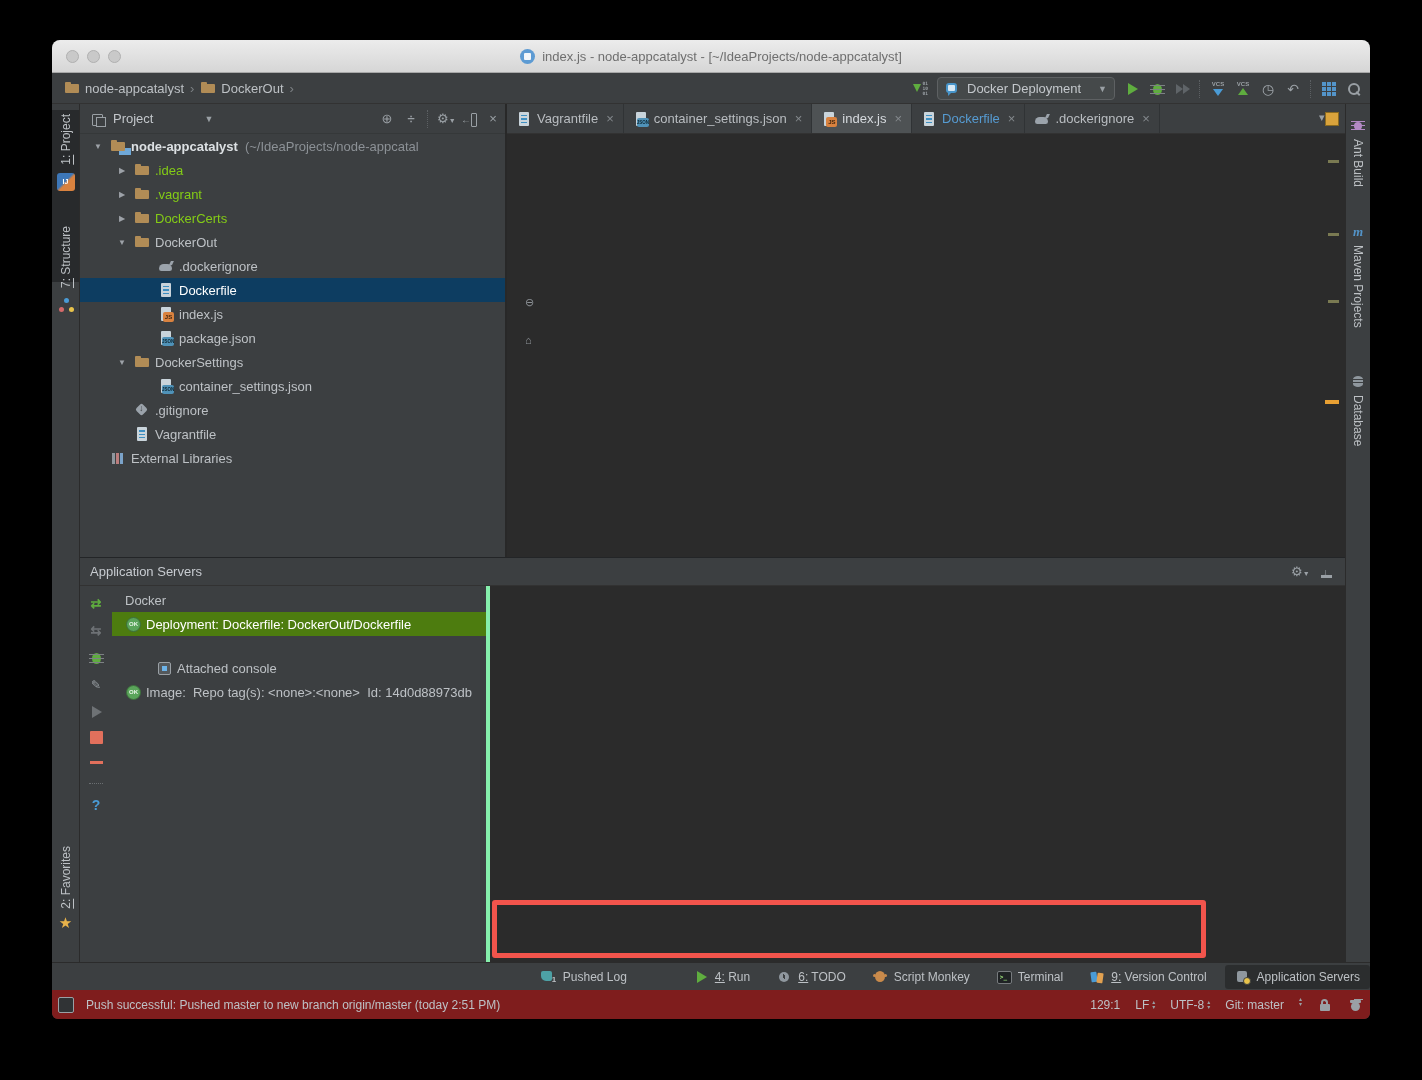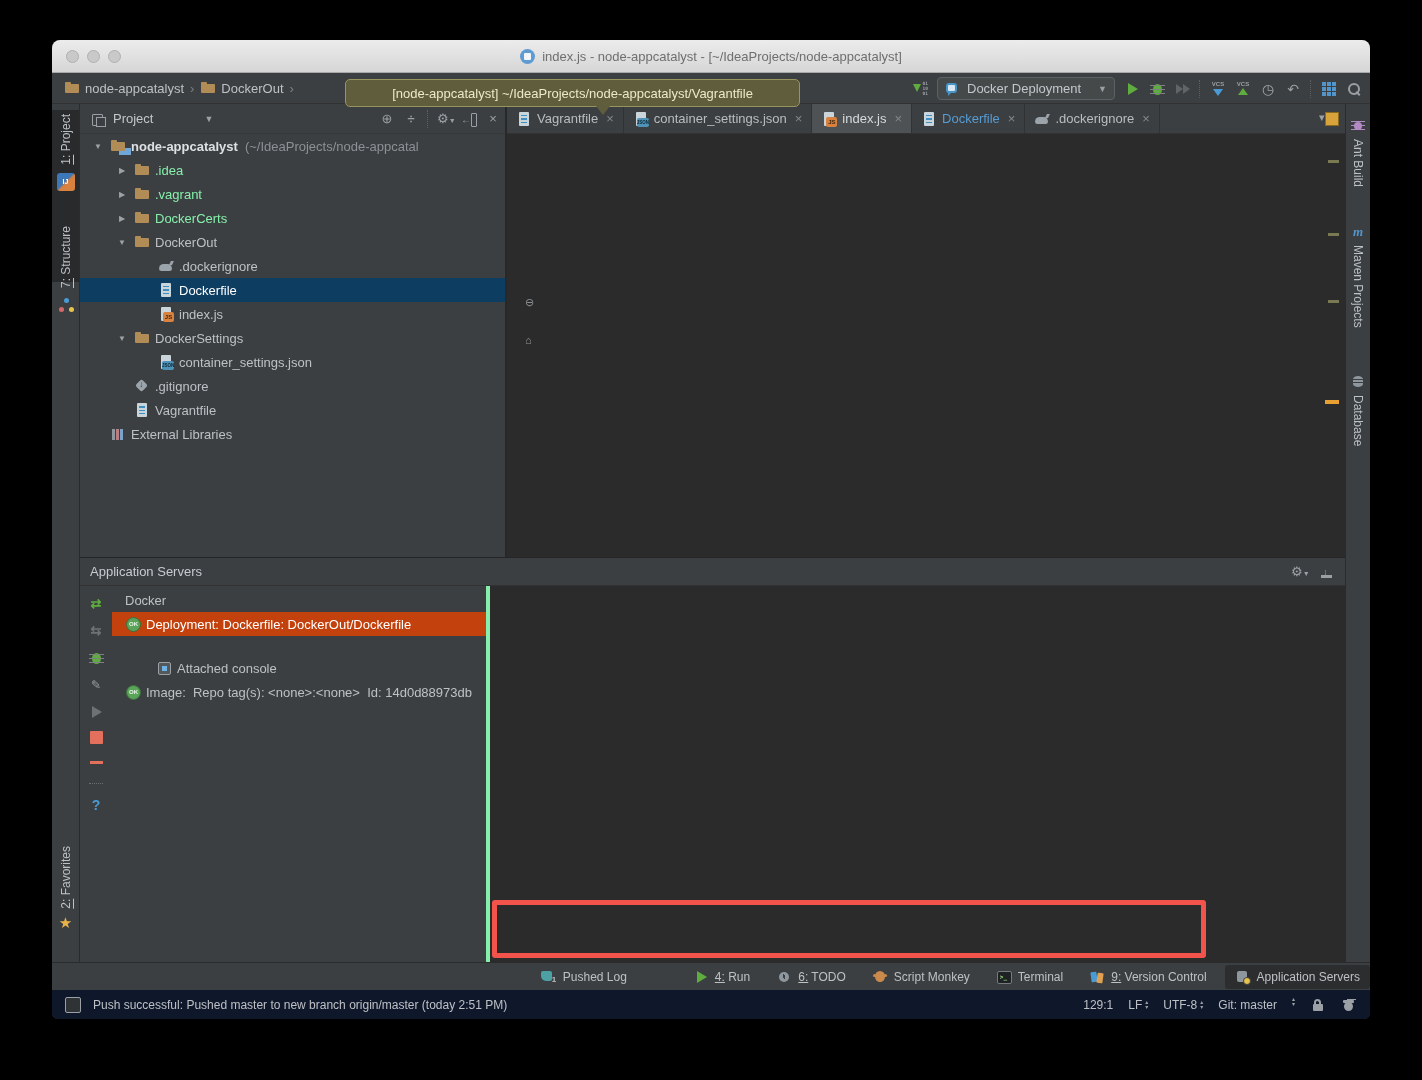--- a/index.html
+++ b/index.html
@@ -136,21 +136,21 @@
   .ic-projtab::after{content:"";position:absolute;left:6px;top:6px;width:8px;height:8px;background:#3c3f41;border:1px solid #9aa0a5;}
   .ic-dock::before{content:"←";position:absolute;left:0;top:1px;font-size:10px;color:#9aa0a5;}
   .ic-dock::after{content:"";position:absolute;left:10px;top:2px;width:4px;height:12px;border:1px solid #9aa0a5;border-radius:1px;}
   .ptree{flex:1;overflow:hidden;padding-top:0;}
   .trow{height:24px;display:flex;align-items:center;font-size:13px;color:#bdc1c5;white-space:pre;}
   .trow .arrow{width:24px;text-align:center;font-size:8px;color:#9da2a8;flex:none;}
   .trow .lbl{margin-left:5px;}
   .trow .extra{margin-left:7px;color:#8c9196;}
   .trow.selected{background:#0d3d61;}
   .trow.selected .lbl{color:#fff;}
-  .trow.dim .lbl{color:#86efac;}
+  .trow.dim .lbl{color:#84cc16;}
   .trow.bold .lbl{font-weight:bold;color:#dce0e3;}
   
   .editor{flex:1;background:#2b2b2b;display:flex;flex-direction:column;position:relative;}
   .tabbar{height:29px;background:#3c3f41;display:flex;align-items:stretch;border-bottom:1px solid #323232;position:relative;flex:none;}
   .etab{display:flex;align-items:center;gap:5px;padding:0 9px;font-size:13px;color:#b9bdc1;border-right:1px solid #303335;}
   .etab.active{background:#4e5254;color:#d6dade;}
   .etab.blue .lbl{color:#569bd2;}
   .tab-x{color:#84898d;font-size:13px;margin-left:3px;}
   .tablist{position:absolute;right:8px;top:7px;color:#9aa0a5;font-size:11px;}
   .code{flex:1;padding:8px 0 0 38px;font:14px/19px "DejaVu Sans Mono",monospace;position:relative;}
@@ -167,37 +167,37 @@
   .ah-icons{position:absolute;right:10px;top:0;height:28px;display:flex;align-items:center;gap:12px;}
   .ic-scrollend::before{content:"↓";position:absolute;left:4px;top:0;font-size:11px;color:#9aa0a5;}
   .ic-scrollend::after{content:"";position:absolute;left:2px;top:11px;width:11px;height:3px;background:#9aa0a5;}
   .app-body{flex:1;display:flex;min-height:0;}
   .app-toolbar{width:32px;background:#3c3f41;display:flex;flex-direction:column;align-items:center;padding-top:10px;gap:11px;flex:none;}
   .at-dots{width:14px;border-top:1px dotted #6a6e71;margin:2px 0;}
   .at-help{color:#4a9bd5;font-weight:bold;font-size:14px;}
   .app-tree{width:378px;background:#3c3f41;border-right:4px solid #86efac;box-sizing:border-box;padding-top:2px;overflow:hidden;flex:none;}
   .atrow{height:24px;display:flex;align-items:center;font-size:13px;color:#bdc1c5;white-space:pre;overflow:hidden;}
   .atrow .lbl{margin-left:5px;}
-  .atrow.selected{background:#c2410c;}
+  .atrow.selected{background:#4d7c0f;}
   .atrow.selected .lbl{color:#fff;}
   .console{flex:1;background:#2b2b2b;position:relative;font:14px/19px "DejaVu Sans Mono",monospace;color:#bcbcbc;
     padding:16px 0 0 10px;box-sizing:border-box;overflow:hidden;}
   .con-line{height:19px;white-space:pre;}
   .hlbox{position:absolute;left:2px;top:314px;width:714px;height:58px;border:5px solid #f2544c;border-radius:3px;box-sizing:border-box;pointer-events:none;}
   
   .bottom-bar{position:absolute;left:0;top:922px;width:1318px;height:28px;background:#3c3f41;border-top:1px solid #2b2b2b;
     display:flex;align-items:center;font-size:12px;color:#bdc1c5;box-sizing:border-box;}
   .bitem{display:flex;align-items:center;gap:6px;margin-left:26px;}
   .bitem:first-child{margin-left:45px;}
   .bitem.active{background:rgba(0,0,0,.28);border-radius:3px;padding:4px 10px;margin-left:18px;}
   .mn .lbl::first-letter{text-decoration:underline;}
   .eventlog{margin-left:auto;margin-right:40px;display:flex;align-items:center;gap:7px;}
   
-  .status-bar{position:absolute;left:0;top:950px;width:1318px;height:29px;background:#0f172a;display:flex;align-items:center;
-    font-size:12px;color:#bdc1c5;padding:0 13px;box-sizing:border-box;}
+  .status-bar{position:absolute;left:0;top:950px;width:1318px;height:29px;background:#7f1d1d;display:flex;align-items:center;
+    font-size:12px;color:#bdc1c5;padding:0 6px;box-sizing:border-box;}
   .sb-sq{width:14px;height:14px;border:1px solid #9aa0a5;border-radius:2px;background:#303335;flex:none;}
   .sb-msg{margin-left:12px;}
   .sb-right{margin-left:auto;display:flex;gap:15px;}
   .sb-item{display:flex;align-items:center;gap:3px;}
   .updown{display:inline-block;font-size:6px;line-height:5px;color:#9aa0a5;text-align:center;}
   
   .tooltip{position:absolute;left:293px;top:39px;width:455px;height:28px;background:#5f5d3c;border:1px solid #97945e;
     border-radius:5px;color:#ece9c8;font-size:13px;display:flex;align-items:center;justify-content:center;
     z-index:60;box-sizing:border-box;}
   .tooltip::after{content:"";position:absolute;left:250px;top:26px;border-left:7px solid transparent;
@@ -247,23 +247,20 @@
       <span class="ic ic-vcsdown"></span>
       <span class="ic ic-vcsup"></span>
       <span class="ic gl">◷</span>
       <span class="ic gl">↶</span>
       <span class="tbsep"></span>
       <span class="ic ic-grid"></span>
       <span class="ic ic-search"></span>
     </div>
   </div>
 
-  <div class="tooltip">
-    <span>[node-appcatalyst] ~/IdeaProjects/node-appcatalyst/Vagrantfile</span>
-  </div>
 
   <div class="main">
 
     <div class="stripe-l">
       <div class="sl-item sl-active" style="top:6px;height:168px;justify-content:flex-start;padding-top:4px;">
         <span class="vtext flip mn-v">1: Project</span>
         <span class="ic ic-idealogo" style="margin-top:8px;"></span>
       </div>
       <div class="sl-item" style="top:122px;">
         <span class="vtext flip mn-v">7: Structure</span>
@@ -336,20 +333,26 @@
               <div class="trow selected" style="padding-left: 54px;">
                 <span class="arrow"></span>
                 <span class="ic ic-file"></span>
                 <span class="lbl">Dockerfile</span>
                 
               </div>
               <div class="trow" style="padding-left: 54px;">
                 <span class="arrow"></span>
                 <span class="ic ic-js"></span>
                 <span class="lbl">index.js</span>
+                
+              </div>
+              <div class="trow" style="padding-left: 54px;">
+                <span class="arrow"></span>
+                <span class="ic ic-json"></span>
+                <span class="lbl">package.json</span>
                 
               </div>
               <div class="trow" style="padding-left: 30px;">
                 <span class="arrow">▼</span>
                 <span class="ic ic-folder"></span>
                 <span class="lbl">DockerSettings</span>
                 
               </div>
               <div class="trow" style="padding-left: 54px;">
                 <span class="arrow"></span>

